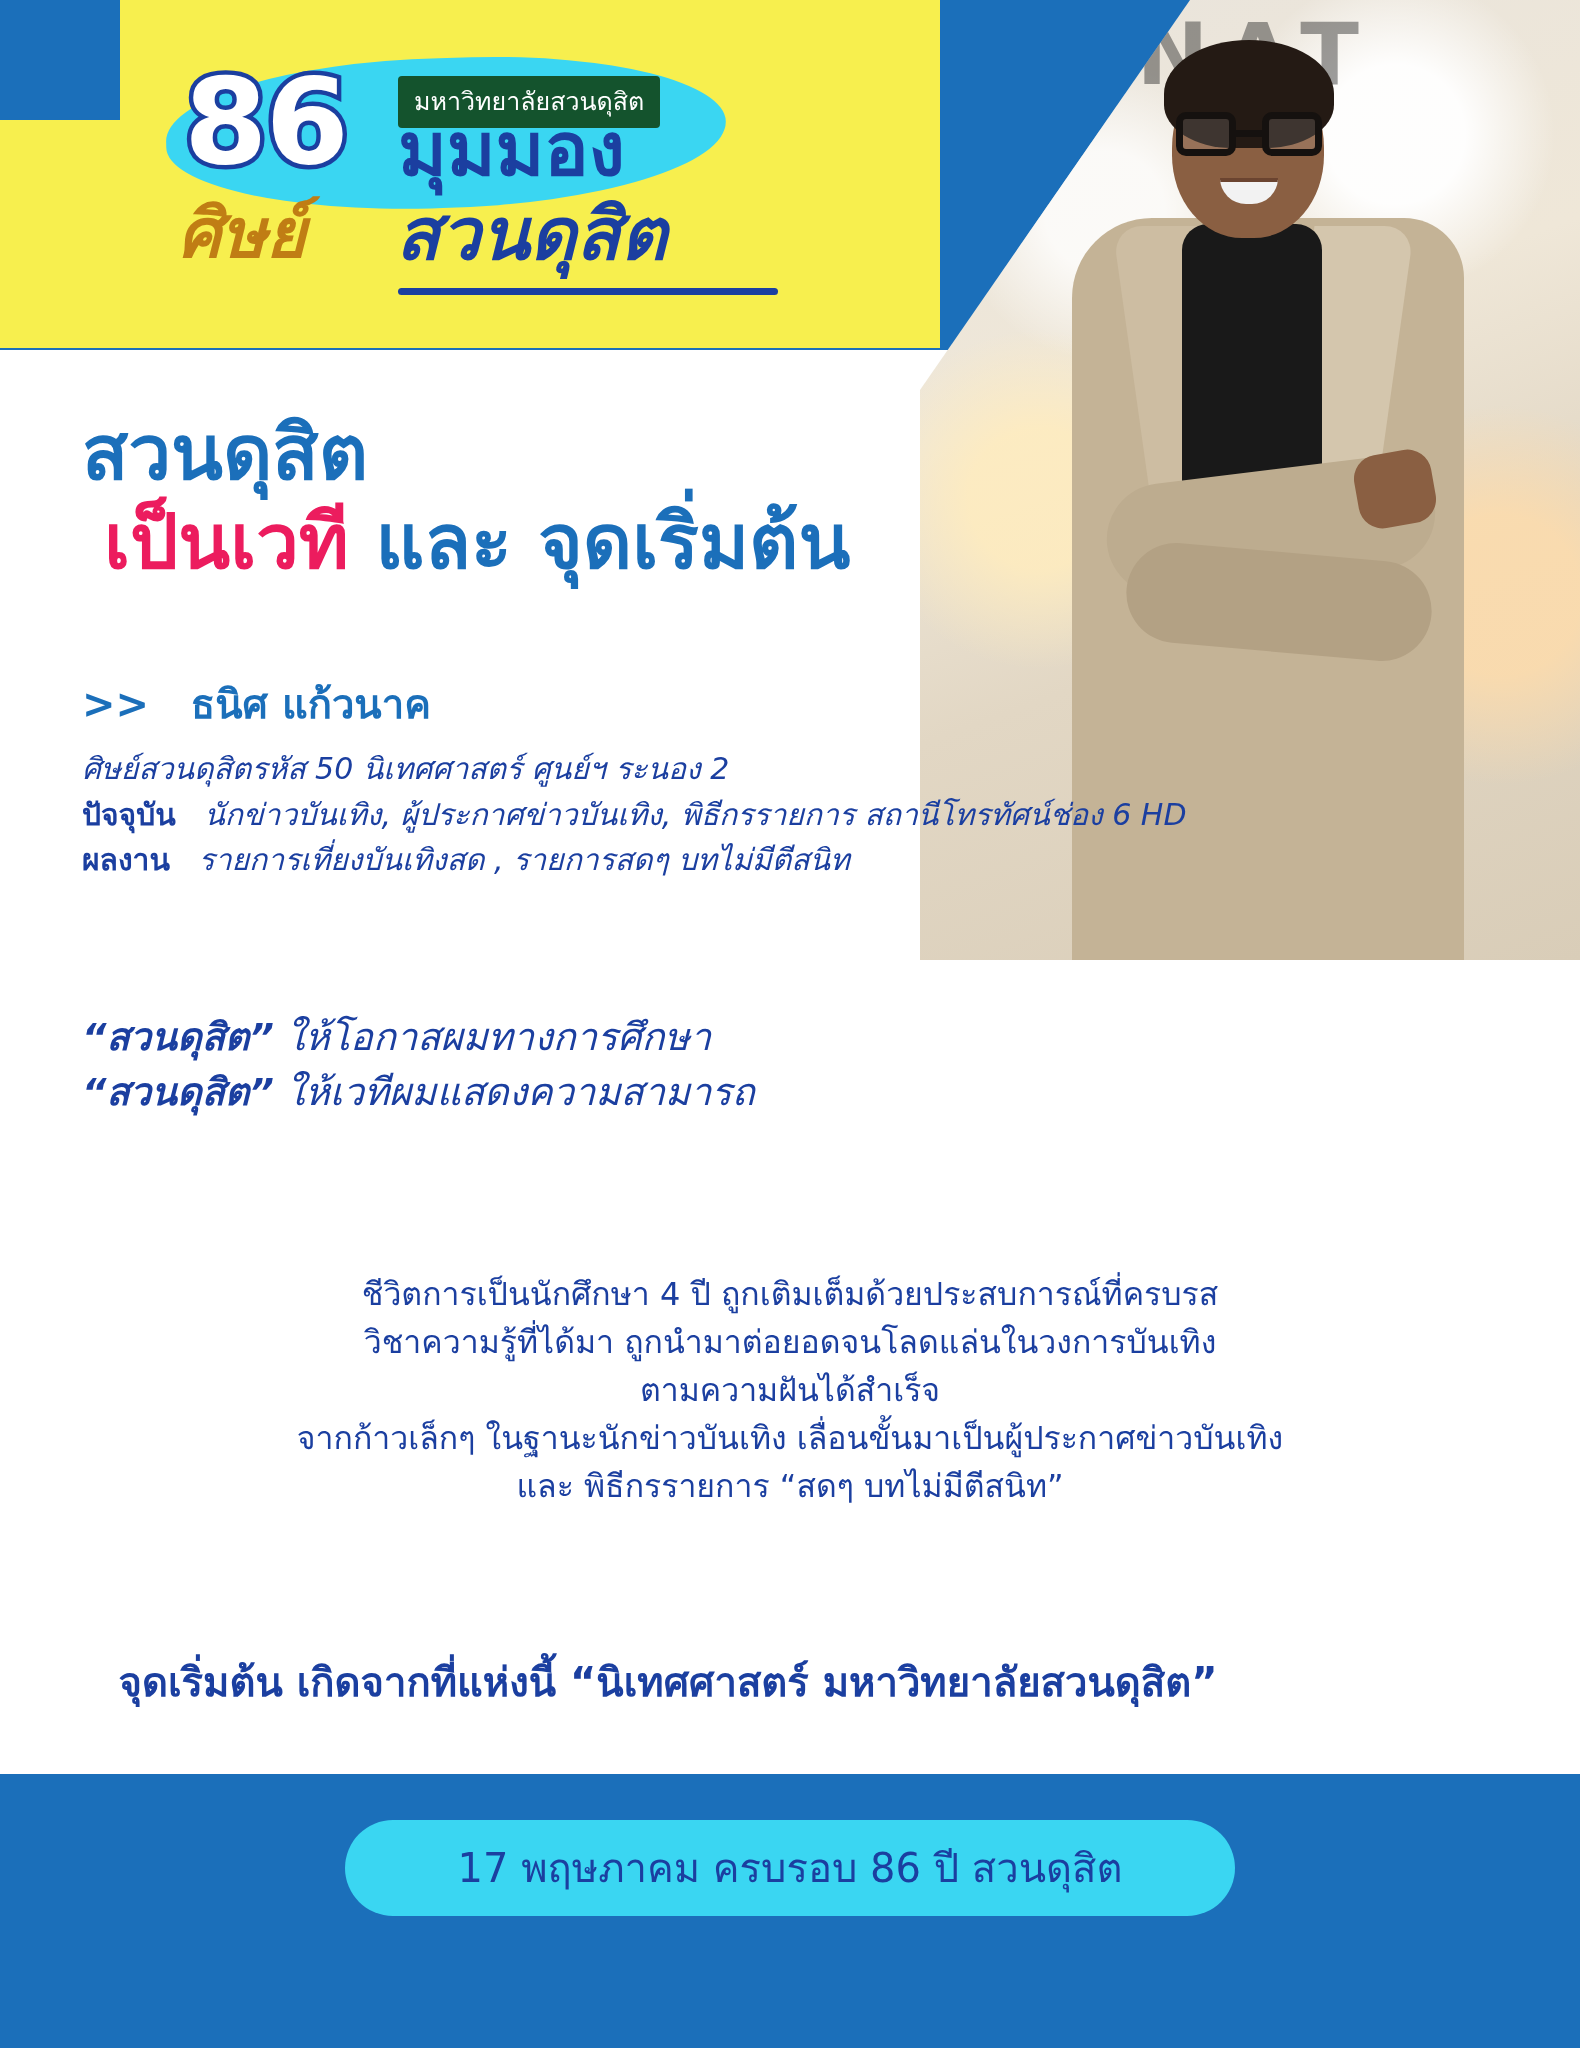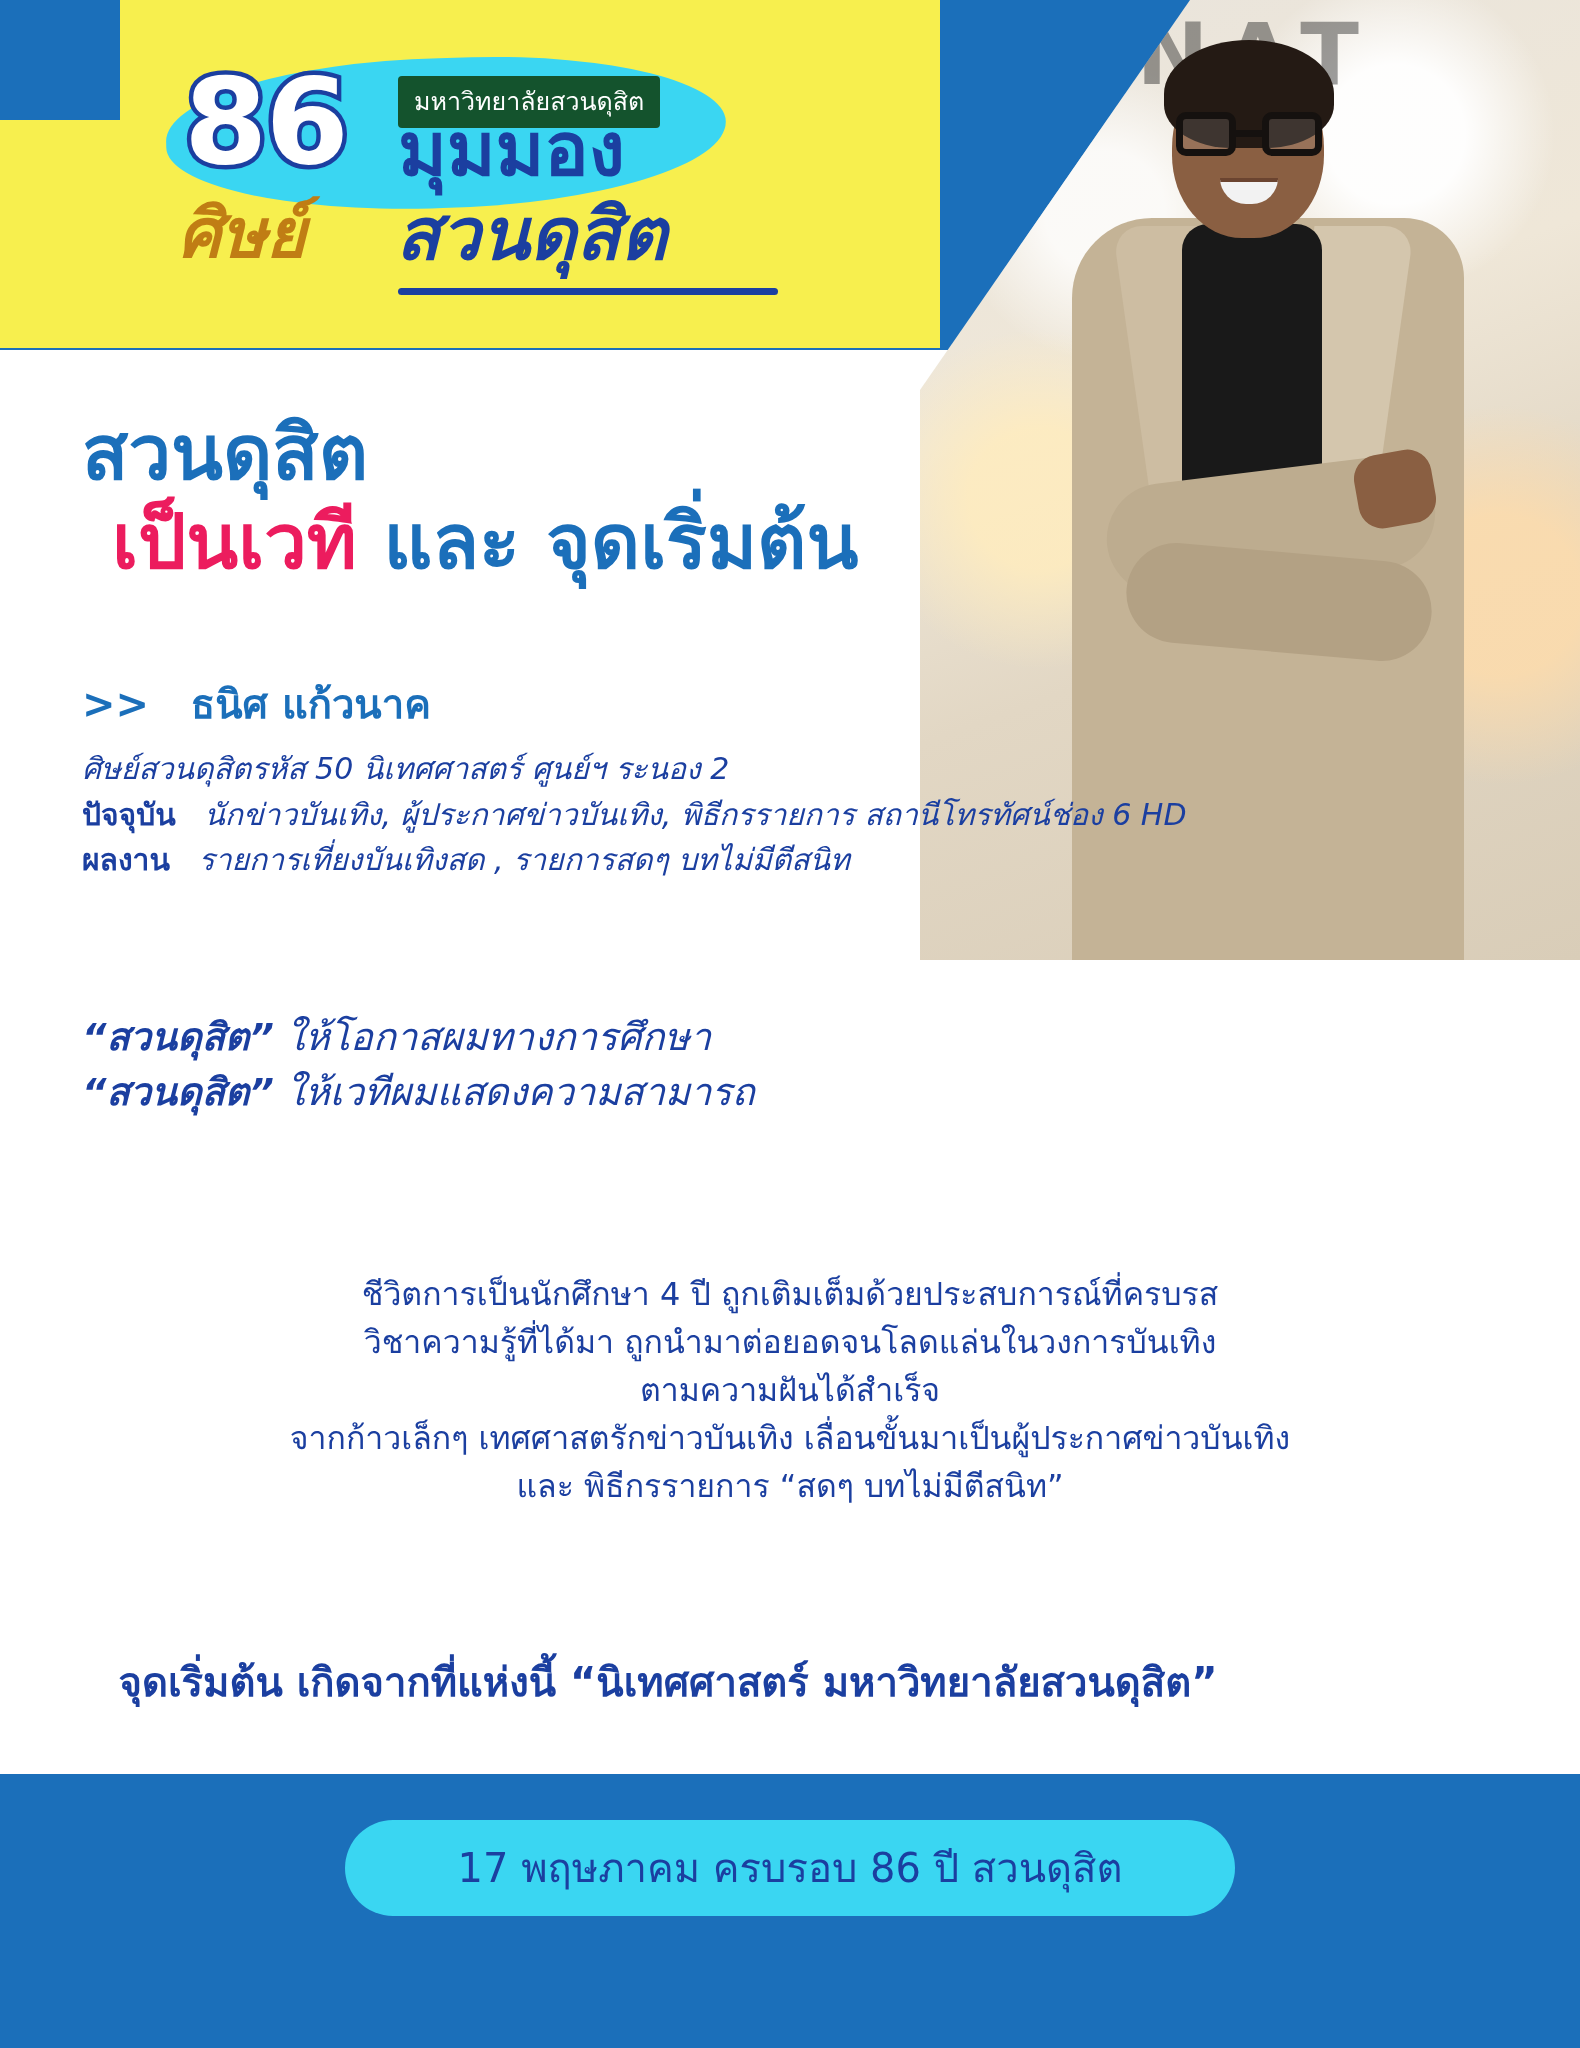--- a/index.html
+++ b/index.html
@@ -255,21 +255,21 @@
     color: #1b6fba;
     line-height: 1.12;
     white-space: nowrap;
   }
   .headline .l2 {
     margin-top: 4px;
     font-size: 76px;
     font-weight: bold;
     line-height: 1.12;
     white-space: nowrap;
-    margin-left: 30px;
+    margin-left: 22px;
   }
   .c-pink { color: #ec1c5e; }
   .c-blue { color: #1b6fba; }
 
   
   .person {
     position: absolute;
     left: 82px; top: 672px;
     width: 1320px;
     color: #1b3fa0;
@@ -431,21 +431,21 @@
     </div>
     <div class="quote-line">
       <span class="qb">“สวนดุสิต”</span><span> ให้เวทีผมแสดงความสามารถ</span>
     </div>
   </div>
 
   <div class="body-text">
     <div>ชีวิตการเป็นนักศึกษา 4 ปี ถูกเติมเต็มด้วยประสบการณ์ที่ครบรส</div>
     <div>วิชาความรู้ที่ได้มา ถูกนำมาต่อยอดจนโลดแล่นในวงการบันเทิง</div>
     <div>ตามความฝันได้สำเร็จ</div>
-    <div>จากก้าวเล็กๆ เทศศาสตรักข่าวบันเทิง เลื่อนขั้นมาเป็นผู้ประกาศข่าวบันเทิง</div>
+    <div>จากก้าวเล็กๆ ในฐานะนักข่าวบันเทิง เลื่อนขั้นมาเป็นผู้ประกาศข่าวบันเทิง</div>
     <div>และ พิธีกรรายการ “สดๆ บทไม่มีตีสนิท”</div>
   </div>
 
   <div class="closing">จุดเริ่มต้น เกิดจากที่แห่งนี้ “นิเทศศาสตร์ มหาวิทยาลัยสวนดุสิต”</div>
 
   <div class="footer">
     <div class="footer-pill">
       <span>17 พฤษภาคม ครบรอบ 86 ปี สวนดุสิต</span>
     </div>
   </div>

